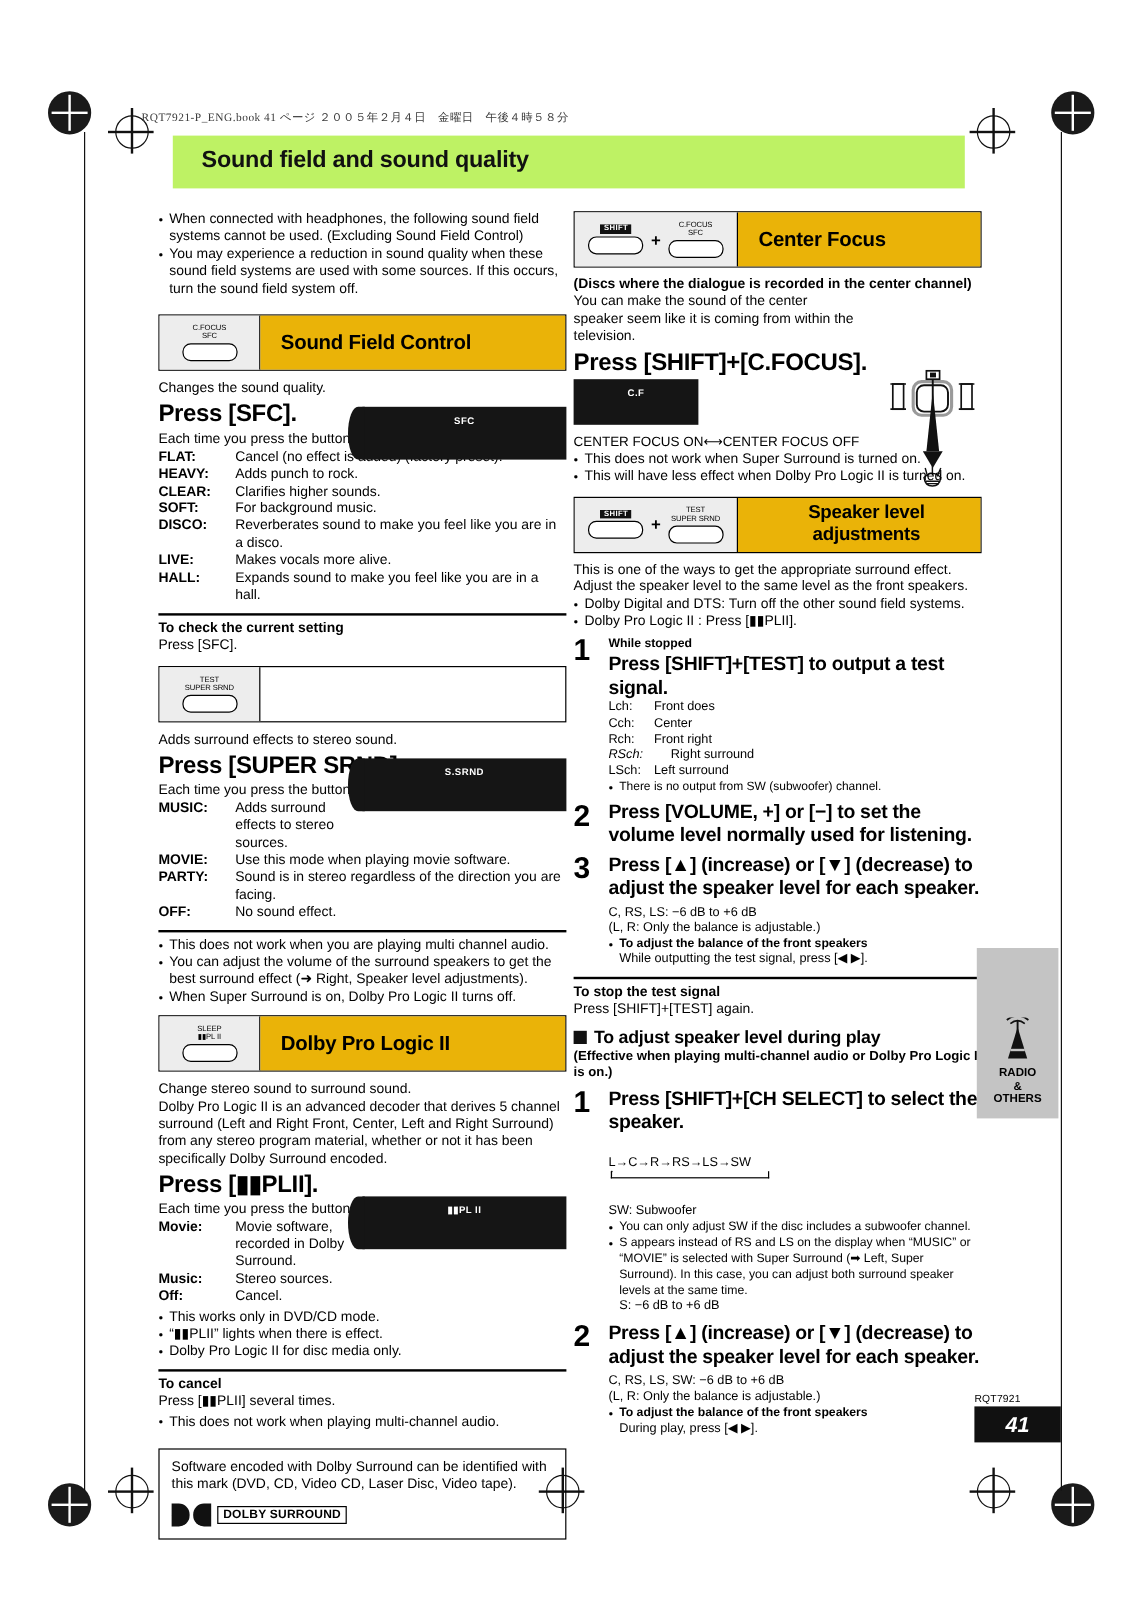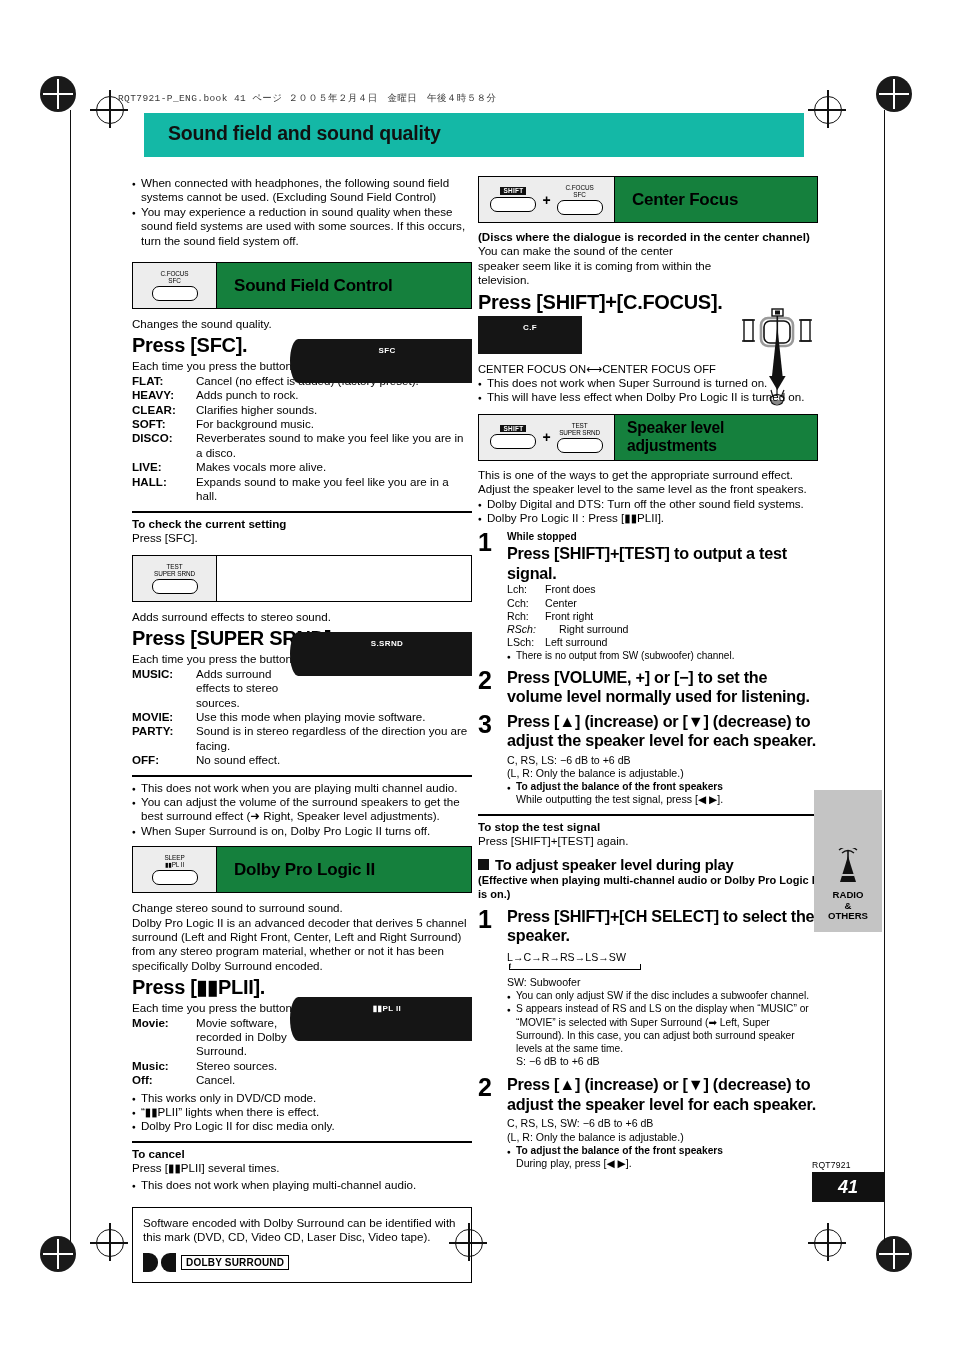--- a/index.html
+++ b/index.html
@@ -25,25 +25,25 @@
       border:1.5px solid #111;box-sizing:border-box;}
   .regsm::before,.regsm::after{content:"";position:absolute;background:#111;}
   .regsm::before{left:50%;top:-7px;width:1.2px;height:38px;margin-left:-0.6px;}
   .regsm::after{top:50%;left:-7px;height:1.2px;width:38px;margin-top:-0.6px;}
 
   .cropline{position:absolute;background:#111;}
 
   
   .bookline{position:absolute;left:118px;top:92px;
     font-size:9.5px;letter-spacing:.4px;color:#3a3a3a;
-    font-family:Liberation Mono, monospace;white-space:nowrap;}
+    font-family:Liberation Serif, serif;white-space:nowrap;}
 
   
   .titlebar{position:absolute;left:144px;top:113px;width:660px;height:44px;
-    background:#14b8a6;}
+    background:#bef264;}
   .titlebar .t{position:absolute;left:24px;top:9px;
     font-size:19.5px;font-weight:bold;letter-spacing:-.2px;color:#111;}
 
   
   .col{position:absolute;top:176px;width:340px;}
   .colL{left:132px;}
   .colR{left:478px;}
 
   
   .p{font-size:11.6px;line-height:14.4px;margin:0 0 0 0;}
@@ -54,22 +54,22 @@
   .rule{border-top:2px solid #000;margin:7px 0 4px 0;}
 
   
   .keybox{display:flex;align-items:stretch;border:1.2px solid #000;
     width:100%;box-sizing:border-box;height:47px;margin:0;}
   .keybox .keys{background:#ededed;display:flex;align-items:center;
     justify-content:center;gap:5px;padding:0 9px;border-right:1.2px solid #000;
     box-sizing:border-box;}
   .keybox.one .keys{width:84px;}
   .keybox.two .keys{width:136px;}
-  .keybox .label{background:#15803d;flex:1;display:flex;align-items:center;
-    padding-left:17px;font-size:17px;font-weight:bold;letter-spacing:-.2px;}
+  .keybox .label{background:#eab308;flex:1;display:flex;align-items:center;
+    padding-left:17px;font-size:17px;font-weight:bold;letter-spacing:-.2px;text-align:center;}
 
   .btn{display:flex;flex-direction:column;align-items:center;justify-content:center;}
   .btn .cap{font-size:6.4px;line-height:7.2px;text-align:center;
     letter-spacing:-.1px;font-weight:normal;}
   .btn .cap.inv{background:#111;color:#fff;padding:0 3px;font-weight:bold;
      letter-spacing:.3px;}
   .btn .pill{width:44px;height:13px;border:1.3px solid #000;border-radius:7px;
     background:#fff;margin-top:2px;}
   .plus{font-size:14px;font-weight:bold;padding:0 1px;}
 
@@ -442,28 +442,28 @@
     <div style="display:flex;align-items:center;gap:6px;">
       <span style="width:11px;height:11px;background:#111;display:inline-block;"></span>
       <span style="font-size:14.8px;font-weight:bold;letter-spacing:-.2px;">To adjust speaker level during play</span>
     </div>
     <div class="p" style="font-weight:bold;font-size:11px;">(Effective when playing multi-channel audio or Dolby Pro Logic II is on.)</div>
 
     <div class="step">
       <div class="num">1</div>
       <div class="body">
         <div class="big">Press [SHIFT]+[CH SELECT] to select the speaker.</div>
-        <div class="sm" style="margin-top:5px;">L→C→R→RS→LS→SW</div>
+        <div class="sm" style="margin-top:17px;">L→C→R→RS→LS→SW</div>
         <div class="loop">
           <div class="lv1"></div>
             <div class="lh"></div>
             <div class="lv2"></div>
           <div class="ar">↑</div>
         </div>
-        <div class="sm" style="margin-top:3px;">SW:  Subwoofer</div>
+        <div class="sm" style="margin-top:18px;">SW:  Subwoofer</div>
         <div class="bul sm" style="font-size:10.2px;">You can only adjust SW if the disc includes a subwoofer channel.</div>
         <div class="bul sm" style="font-size:10.2px;">S appears instead of RS and LS on the display when “MUSIC” or “MOVIE” is selected with Super Surround (➡ Left, Super Surround). In this case, you can adjust both surround speaker levels at the same time.</div>
         <div class="sm" style="padding-left:9px;">S: −6 dB to +6 dB</div>
       </div>
     </div>
 
     <div class="step" style="margin-top:7px;">
       <div class="num">2</div>
       <div class="body">
         <div class="big">Press [▲] (increase) or [▼] (decrease) to adjust the speaker level for each speaker.</div>

